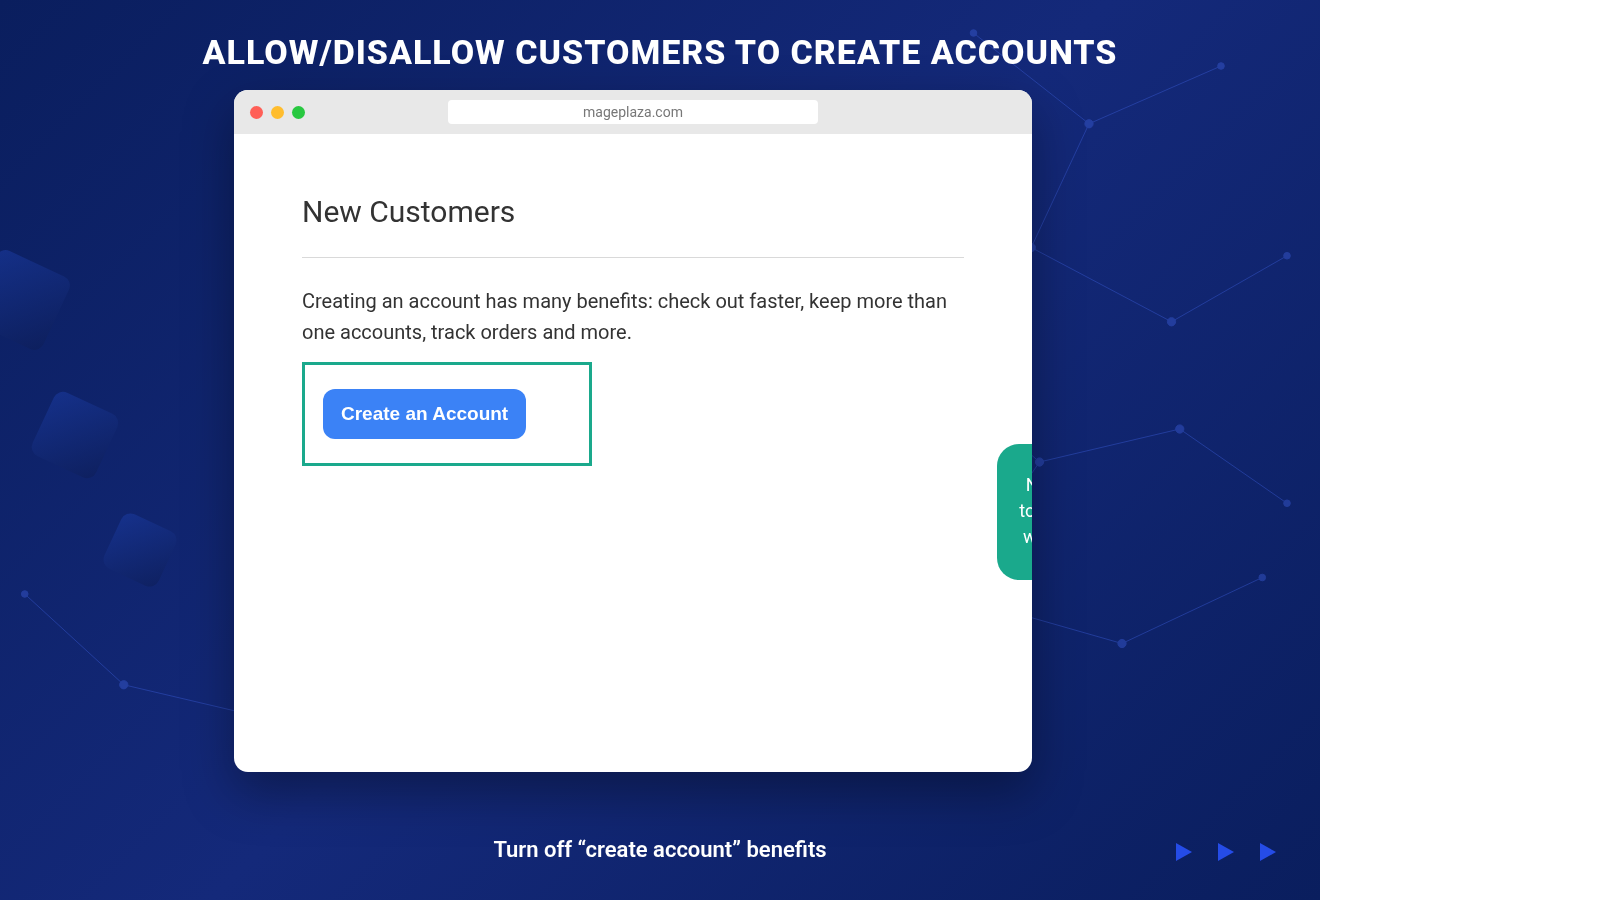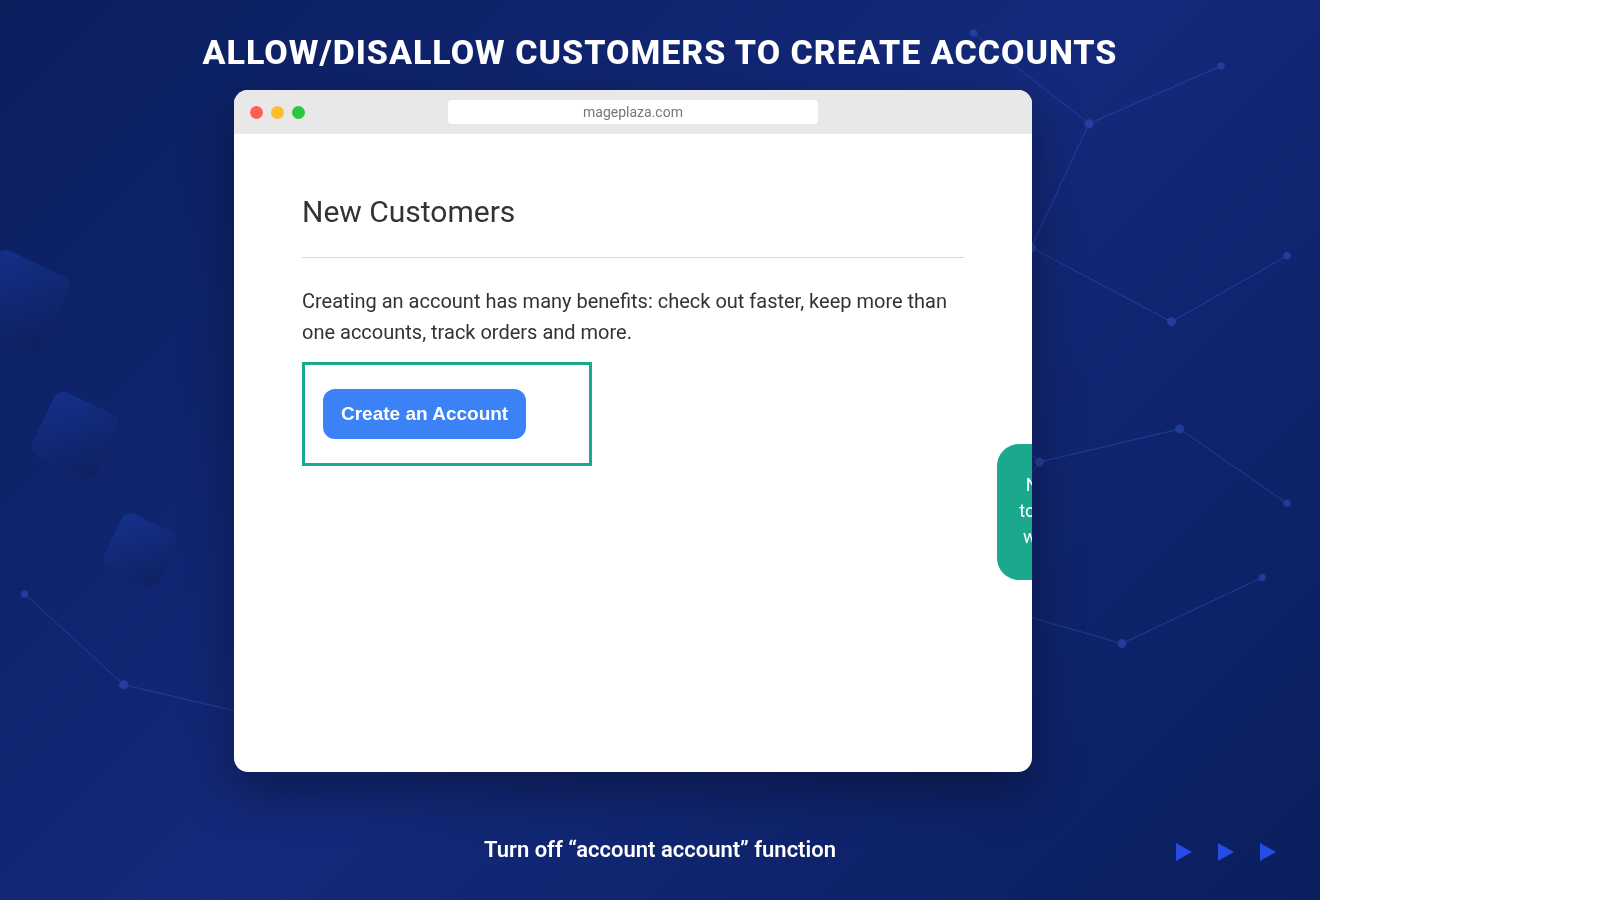--- a/index.html
+++ b/index.html
@@ -207,14 +207,14 @@
       <div class="page-title">New Customers</div>
       <div class="divider"></div>
       <div class="page-desc">Creating an account has many benefits: check out faster, keep more than one accounts, track orders and more.</div>
       <div class="highlight-box">
         <button class="create-btn">Create an Account</button>
       </div>
     </div>
     <div class="callout">New visitors are required to register accounts which will be used for login step</div>
   </div>
 
-  <div class="caption">Turn off “account account” function</div>
+  <div class="caption">Turn off “create account” benefits</div>
 </div>
 
 </body></html>

